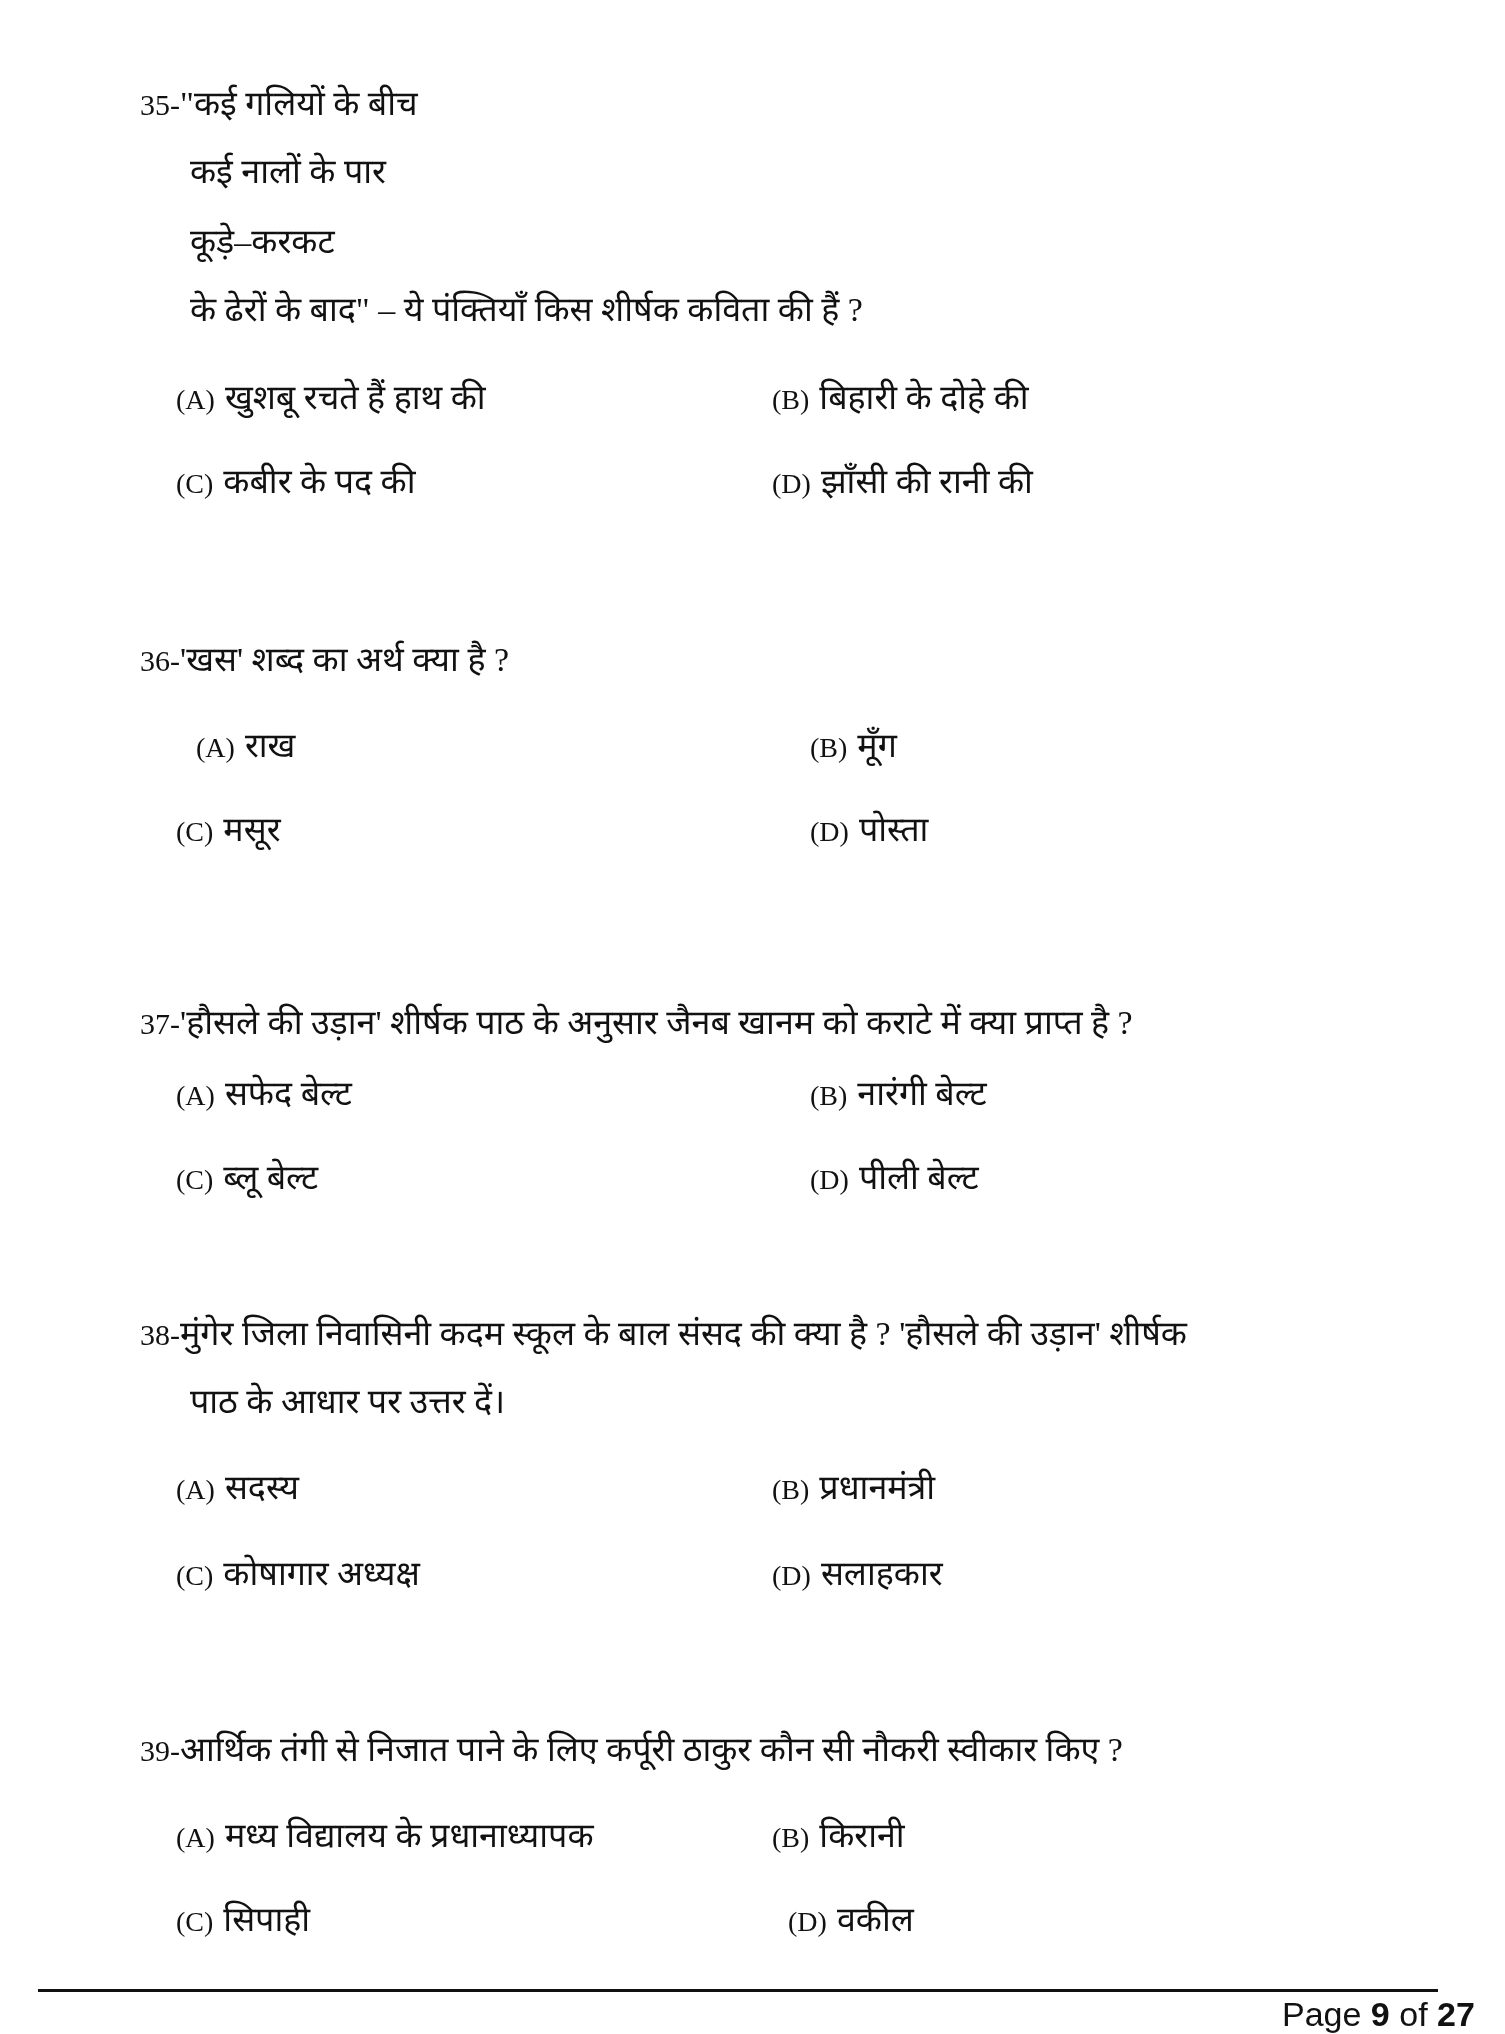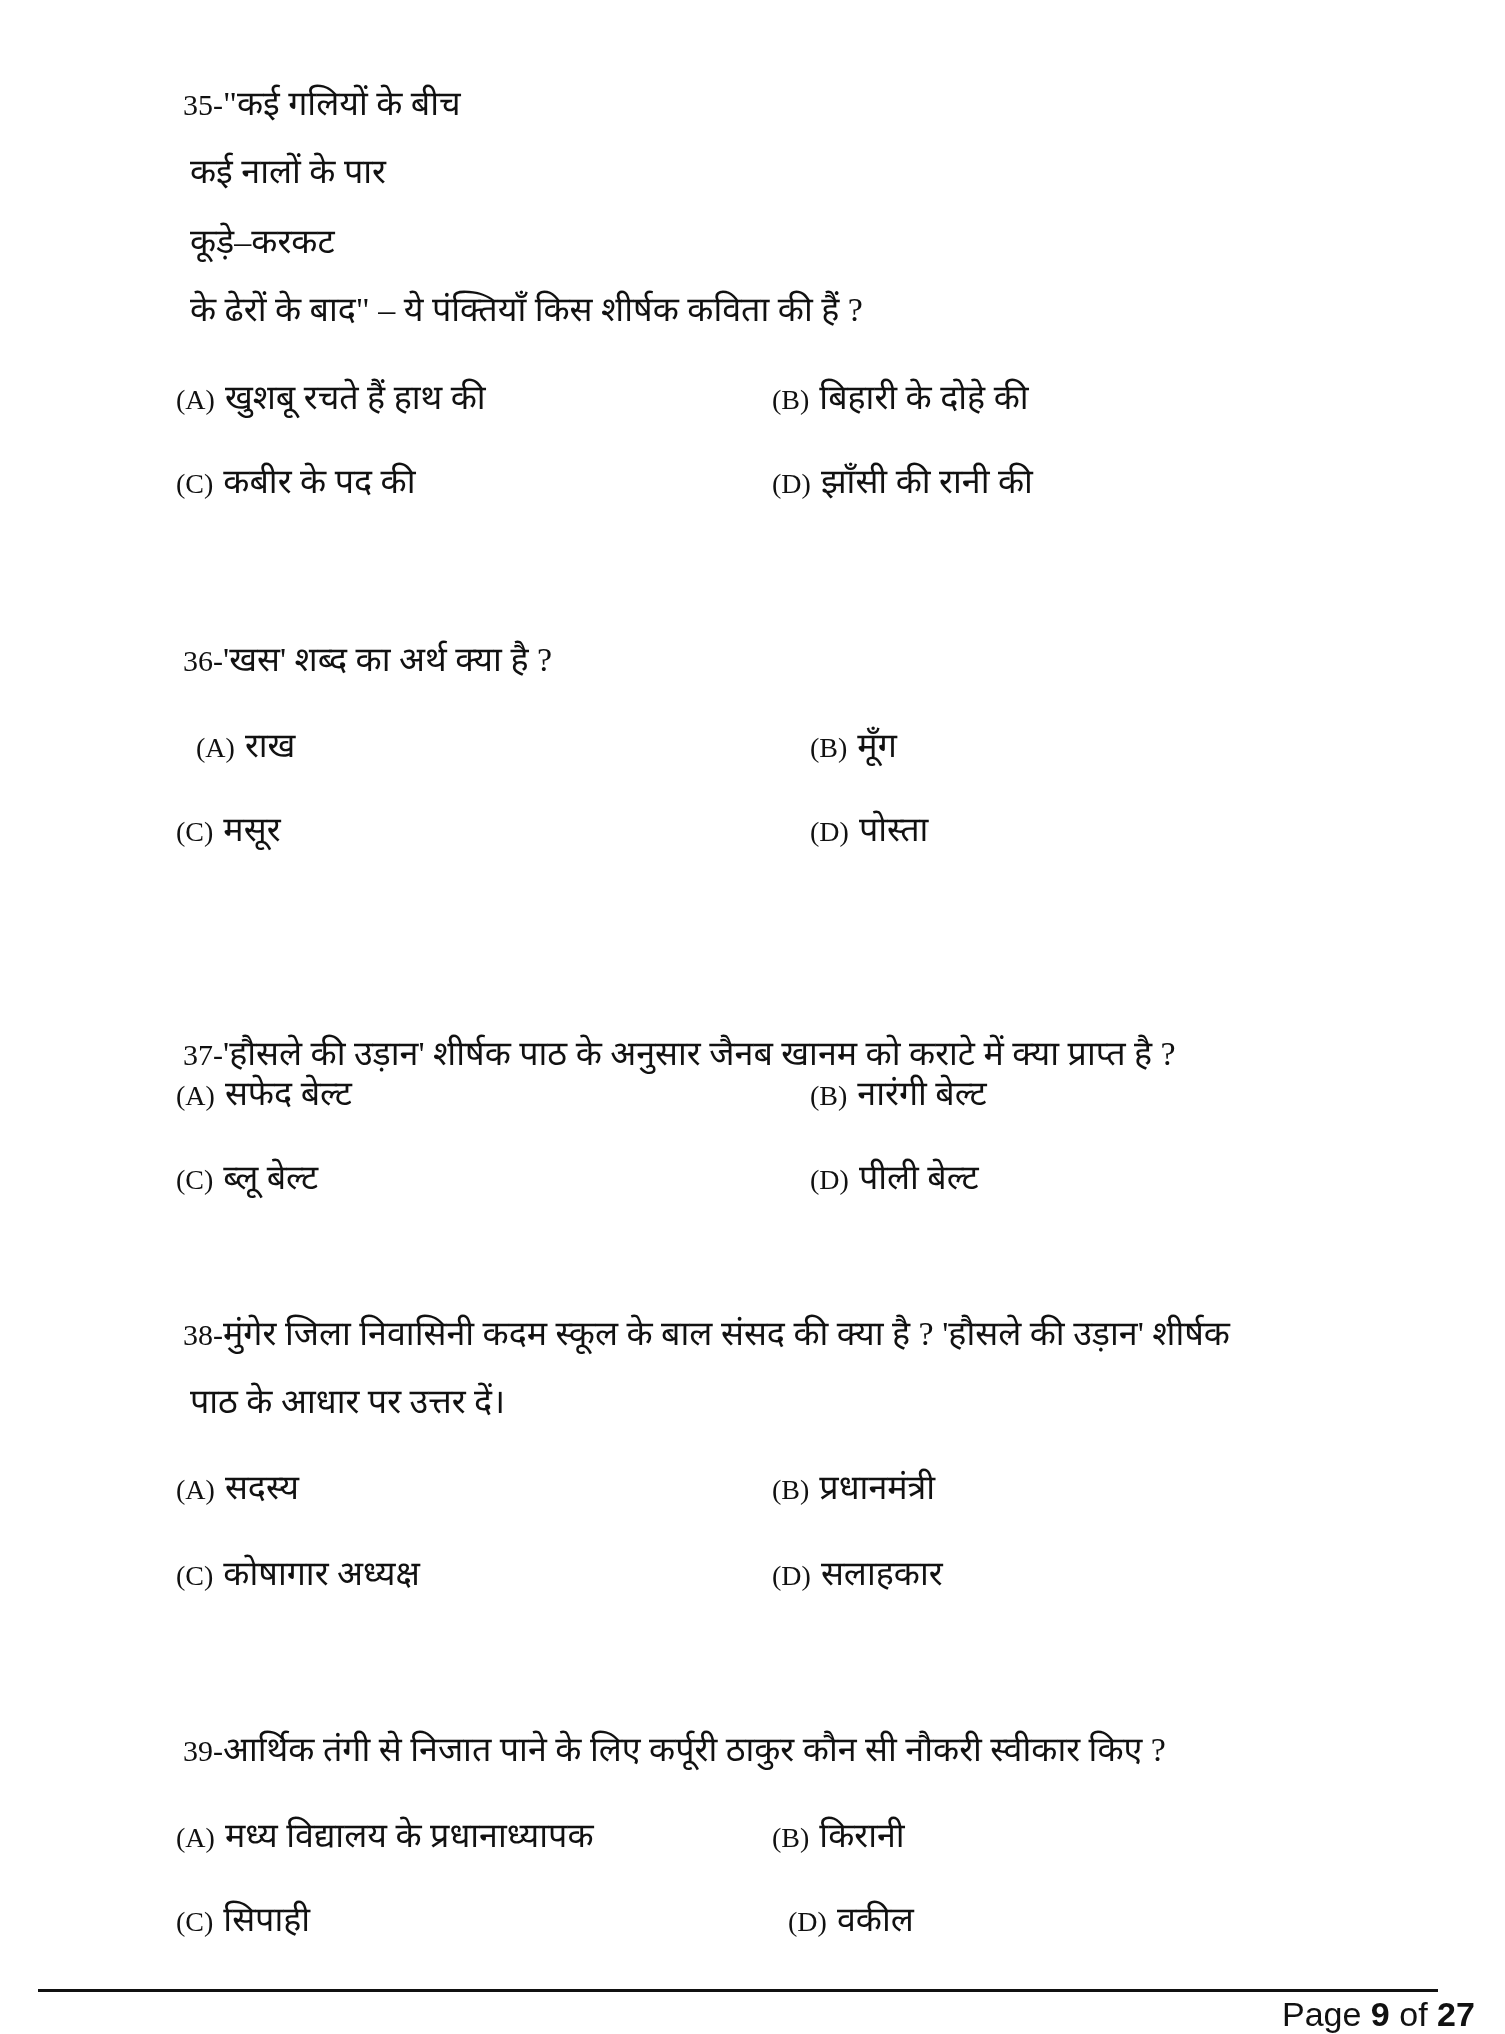--- a/index.html
+++ b/index.html
@@ -1,19 +1,19 @@
 <!DOCTYPE html>
 <html><head>
 <meta charset="utf-8">
 <style>
   html, body { margin: 0; padding: 0; background: #ffffff; }
   body { width: 1505px; height: 2034px; position: relative; overflow: hidden;
          font-family: "Liberation Serif", "DejaVu Serif", serif; color: #111; }
   .line { position: absolute; white-space: nowrap; font-size: 34px; line-height: 40px; }
-  .qnum { font-family: "Liberation Serif", serif; font-size: 30px; margin-left: 43px; }
+  .qnum { font-family: "Liberation Serif", serif; font-size: 30px; }
   .opt-key { font-family: "Liberation Serif", serif; font-size: 28px; margin-right: 10px; }
   .footer-rule { position: absolute; left: 38px; top: 1989px; width: 1400px; height: 3px; background: #111; }
   .page-num { position: absolute; left: 1282px; top: 1998px; font-family: "Liberation Sans", "DejaVu Sans", sans-serif;
               font-size: 34px; line-height: 32px; color: #111; white-space: nowrap; }
   .page-num b { font-weight: bold; }
 </style>
 </head>
 <body>
 
 <div class="line" style="left:140px; top:84px;">
@@ -45,21 +45,21 @@
 <div class="line" style="left:810px; top:726px;">
   <span class="opt-key">(B)</span><span>मूँग</span>
 </div>
 <div class="line" style="left:176px; top:810px;">
   <span class="opt-key">(C)</span><span>मसूर</span>
 </div>
 <div class="line" style="left:810px; top:810px;">
   <span class="opt-key">(D)</span><span>पोस्ता</span>
 </div>
 
-<div class="line" style="left:140px; top:1034px;">
+<div class="line" style="left:140px; top:1003px;">
   <span class="qnum">37-</span><span>'हौसले की उड़ान' शीर्षक पाठ के अनुसार जैनब खानम को कराटे में क्या प्राप्त है ?</span>
 </div>
 <div class="line" style="left:176px; top:1074px;">
   <span class="opt-key">(A)</span><span>सफेद बेल्ट</span>
 </div>
 <div class="line" style="left:810px; top:1074px;">
   <span class="opt-key">(B)</span><span>नारंगी बेल्ट</span>
 </div>
 <div class="line" style="left:176px; top:1158px;">
   <span class="opt-key">(C)</span><span>ब्लू बेल्ट</span>

